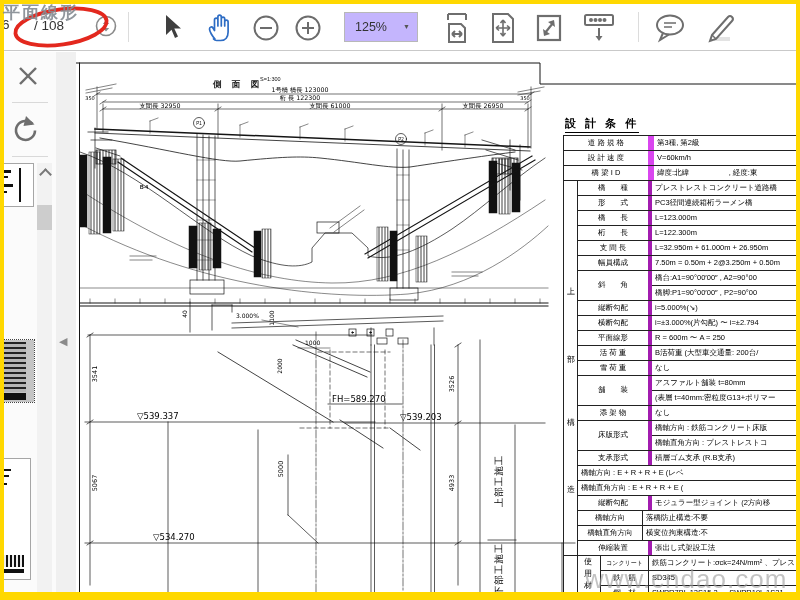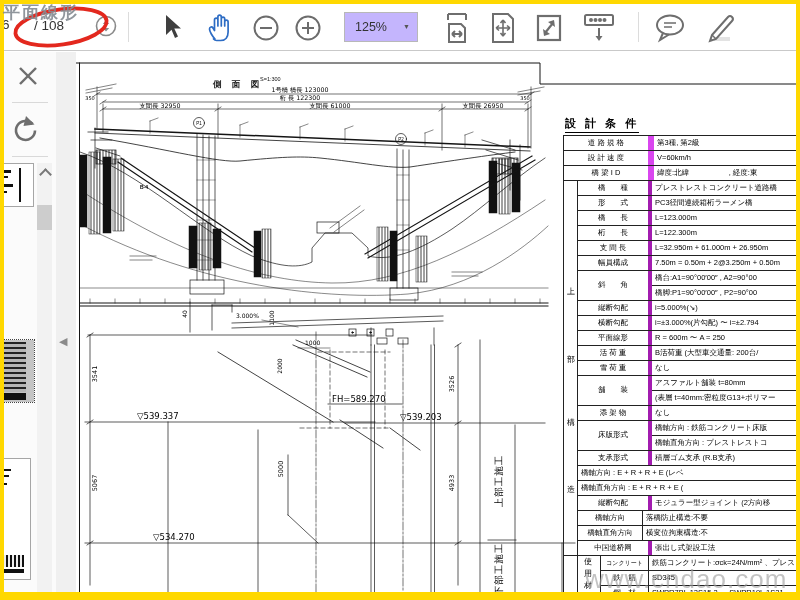--- a/index.html
+++ b/index.html
@@ -546,21 +546,21 @@
             <div class="sub">
               <span class="sl">橋軸直角方向</span>
               <span class="sv">横変位拘束構造:不</span>
             </div>
           </div>
         </div>
       </div>
     <div class="dr r15">
         <div class="gc gend"></div>
         <div class="bd">
-          <div class="lb">中国道桥网</div>
+          <div class="lb">伸縮装置</div>
           <div class="vl">張出し式架設工法</div>
         </div>
       </div>
     <div class="dr r15">
         <div class="gc"></div>
         <div class="gcm"></div>
         <div class="bd">
           <div class="lbm" style="font-size:6px;">コンクリート</div>
           <div class="vl">鉄筋コンクリート:σck=24N/mm² 、プレスト</div>
         </div>

